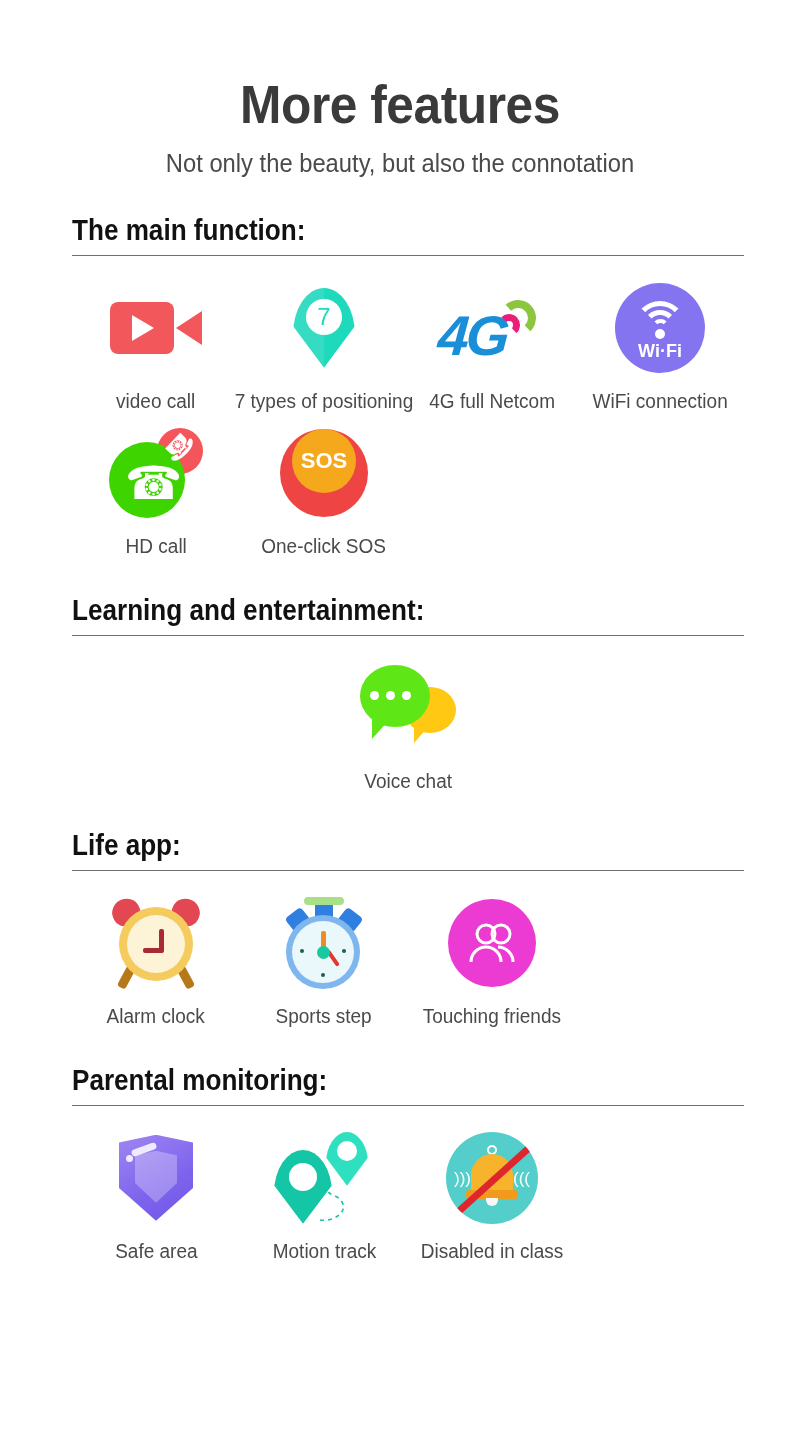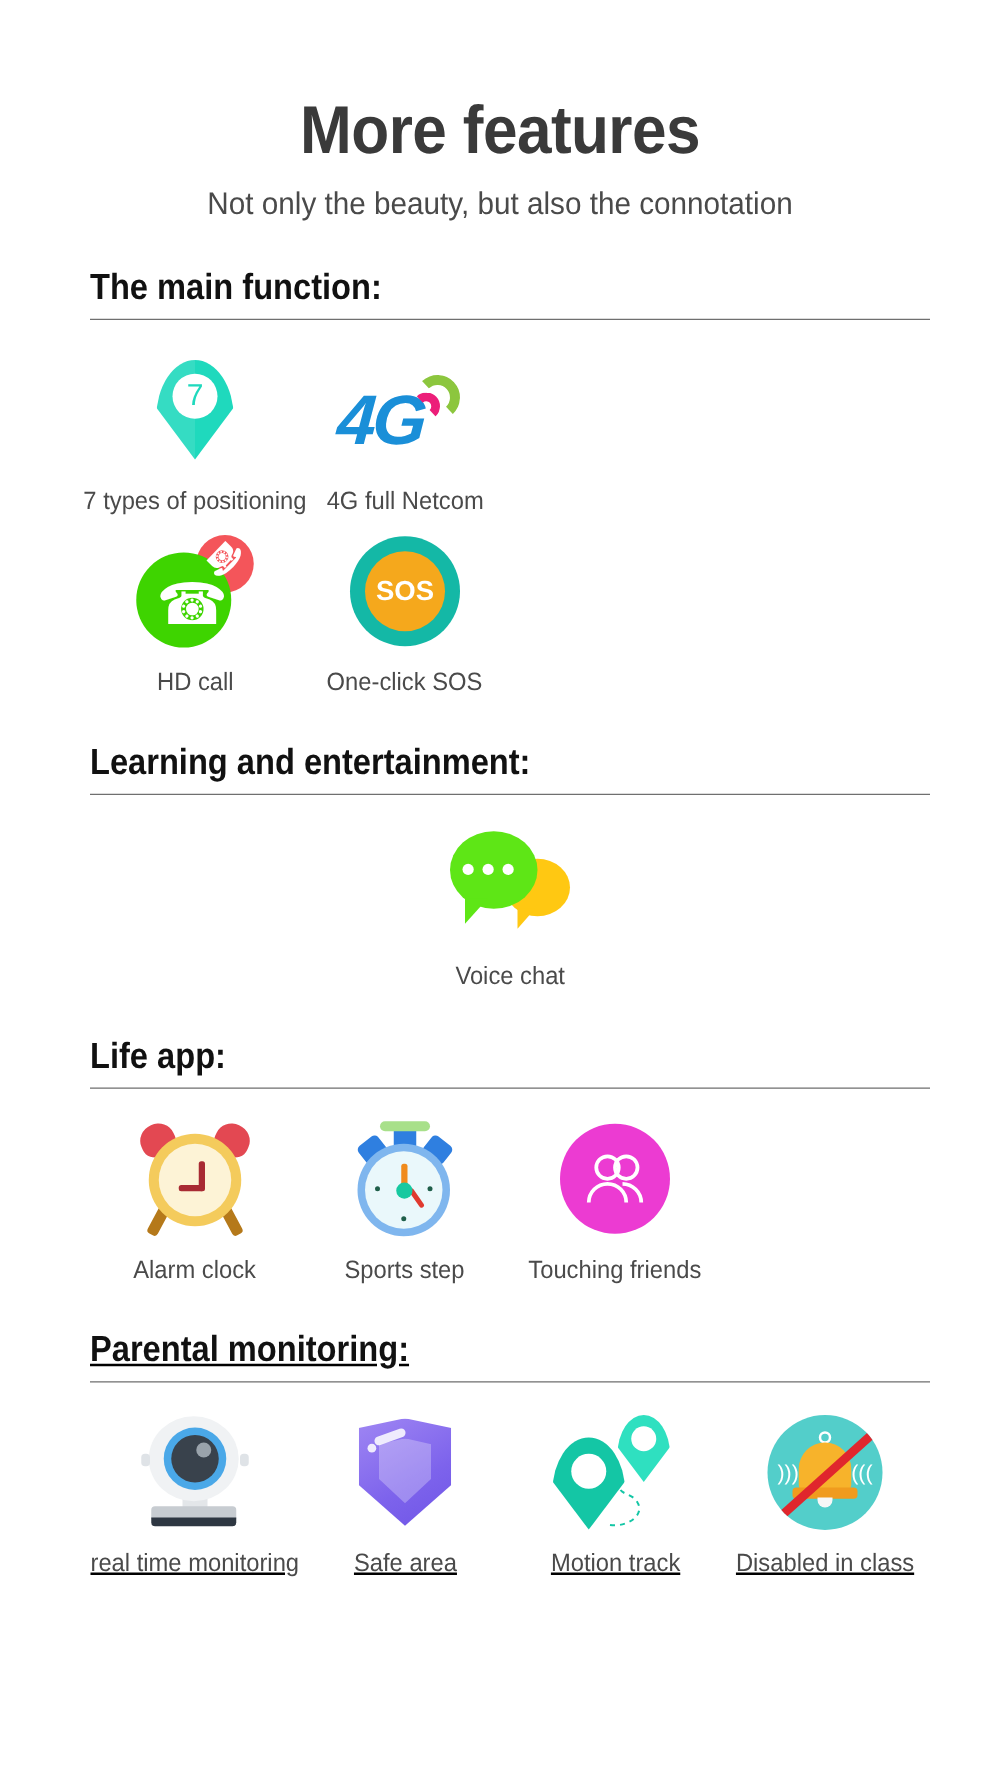--- a/index.html
+++ b/index.html
@@ -109,21 +109,21 @@
   .hdc { position: relative; width: 94px; height: 90px; }
   .hdc-g { position: absolute; left: 0; bottom: 0; width: 76px; height: 76px; border-radius: 50%; background: #3ed400; }
   .hdc-r { position: absolute; right: 0; top: 0; width: 46px; height: 46px; border-radius: 50%; background: #f4555a; }
   .handset {
     position:absolute; color:#fff; line-height:1;
   }
   .hs-big { left: 16px; bottom: 12px; font-size: 46px; transform: scaleX(-1); }
   .hs-small { right: 8px; top: 6px; font-size: 26px; transform: rotate(134deg); }
 
   
-  .sos-out { width: 88px; height: 88px; border-radius: 50%; background: #14b8a6; display:flex; align-items:center; justify-content:center; }
+  .sos-out { width: 88px; height: 88px; border-radius: 50%; background: #ef4444; display:flex; align-items:flex-start; justify-content:center; }
   .sos-in { width: 64px; height: 64px; border-radius: 50%; background: #f5a81c; display:flex; align-items:center; justify-content:center; color:#fff; font-weight:700; font-size: 22px; }
 
   
   .vch { position: relative; width: 96px; height: 86px; }
   .bub-y { position: absolute; right: 0; top: 22px; width: 52px; height: 46px; background: #ffc812; border-radius: 50%; }
   .bub-y::after { content:""; position:absolute; left: 10px; bottom: -10px; width: 0; height: 0; border-top: 16px solid #ffc812; border-right: 14px solid transparent; }
   .bub-g { position: absolute; left: 0; top: 0; width: 70px; height: 62px; background: #5ee616; border-radius: 50%; }
   .bub-g::after { content:""; position:absolute; left: 12px; bottom: -12px; width: 0; height: 0; border-top: 20px solid #5ee616; border-right: 18px solid transparent; }
   .bub-dots { position: absolute; left: 10px; top: 26px; display:flex; gap: 7px; z-index: 2; }
   .bub-dots i { display:block; width: 9px; height: 9px; border-radius: 50%; background: #fff; }
@@ -222,20 +222,31 @@
   <div class="hero">
     <div class="hero-title">More features</div>
     <div class="hero-sub">Not only the beauty, but also the connotation</div>
   </div>
 
   <div class="section">
     <div class="sec-head">The main function:</div>
     <div class="sec-rule"></div>
 
     <div class="grid row-a">
+      <div class="cell">
+        <div class="icon-box">
+          <div class="sq" style="width:92px;height:52px;position:relative;">
+            <div class="vc-body">
+                <div class="vc-play"></div>
+              </div>
+            <div class="vc-cone"></div>
+          </div>
+        </div>
+        <div class="cap">video call</div>
+      </div>
 
       <div class="cell">
         <div class="icon-box">
           <div class="pin">
             <div class="pin-sh"></div>
             <div class="pin-dot">7</div>
           </div>
         </div>
         <div class="cap">7 types of positioning</div>
       </div>
@@ -244,20 +255,32 @@
         <div class="icon-box">
           <div class="g4">
             <div class="g4-txt">4G</div>
             <span class="arc g4-arc1"></span>
             <span class="arc g4-arc2"></span>
           </div>
         </div>
         <div class="cap">4G full Netcom</div>
       </div>
 
+      <div class="cell">
+        <div class="icon-box">
+          <div class="wifi">
+            <span class="wfa a3"></span>
+              <span class="wfa a2"></span>
+              <span class="wfa a1"></span>
+            <span class="wf-dot"></span>
+            <div class="wf-txt">Wi·Fi</div>
+          </div>
+        </div>
+        <div class="cap">WiFi connection</div>
+      </div>
     </div>
 
     <div class="grid row-b">
       <div class="cell">
         <div class="icon-box">
           <div class="hdc">
             <div class="hdc-r"></div>
             <div class="hdc-g"></div>
             <div class="handset hs-big">☎</div>
             <div class="handset hs-small">☎</div>
@@ -353,43 +376,25 @@
               <circle cx="36" cy="12" r="9"></circle>
               <path d="M33 25c8 0 15 6.7 15 15"></path>
             </svg>
           </div>
         </div>
         <div class="cap">Touching friends</div>
       </div>
     </div>
   </div>
 
-  <div class="section" style="margin-top:12px;text-decoration:underline;">
+  <div class="section" style="margin-top:12px;">
     <div class="sec-head">Parental monitoring:</div>
     <div class="sec-rule"></div>
 
     <div class="grid row-a">
-      <div class="cell">
-        <div class="icon-box">
-          <div class="wcm">
-            <div class="wcm-neck"></div>
-            <div class="wcm-ball"></div>
-            <div class="wcm-ear l"></div>
-              <div class="wcm-ear r"></div>
-            <div class="wcm-ring">
-                <div class="wcm-lens">
-                  <span class="wcm-gl"></span>
-                </div>
-              </div>
-            <div class="wcm-base"></div>
-            <div class="wcm-foot"></div>
-          </div>
-        </div>
-        <div class="cap">real time monitoring</div>
-      </div>
 
       <div class="cell">
         <div class="icon-box">
           <div class="shd">
             <div class="shd-o"></div>
             <div class="shd-i"></div>
             <span class="shd-gl"></span>
               <span class="shd-gl2"></span>
           </div>
         </div>

